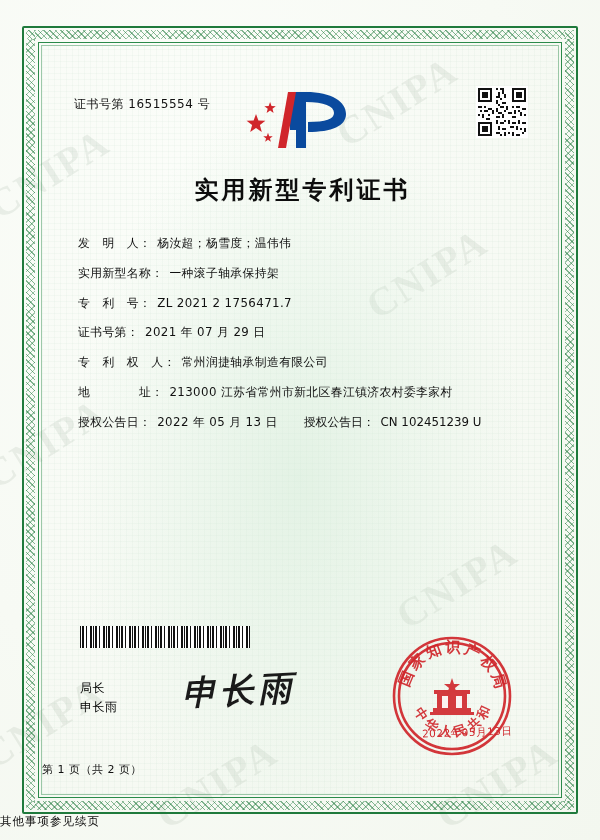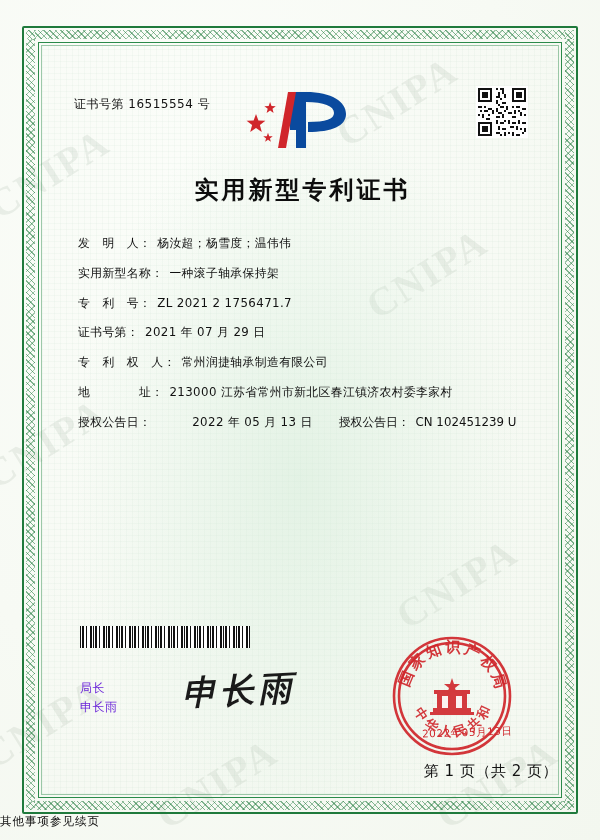--- a/index.html
+++ b/index.html
@@ -178,21 +178,20 @@
   }
   .row .val {
     flex: 1 1 auto;
     padding-left: 6px;
     letter-spacing: 0.4px;
   }
   .row.two .val {
     flex: 0 0 auto;
     padding-left: 6px;
     padding-right: 26px;
-    margin-left: 35px;
   }
   .row.two .lab2 {
     flex: 0 0 auto;
     white-space: pre;
   }
   .row.two .val2 {
     flex: 1 1 auto;
     padding-left: 6px;
   }
 
@@ -218,21 +217,21 @@
       repeating-linear-gradient(90deg,
         #111 0 1px, #fff 1px 2px, #111 2px 4px, #fff 4px 6px,
         #111 6px 7px, #fff 7px 10px, #111 10px 12px, #fff 12px 13px);
   }
 
   
   .sig-label {
     position: absolute;
     left: 38px; top: 633px;
     font-size: 12px;
-    color: #6d28d9;
+    color: #000000;
     line-height: 1.55;
     letter-spacing: 0.5px;
   }
   .sig-script {
     position: absolute;
     left: 140px; top: 622px;
     font-family: "Liberation Serif", "DejaVu Serif", serif;
     font-style: italic;
     font-weight: bold;
     font-size: 34px;
@@ -253,22 +252,22 @@
     font-size: 10.5px;
     color: #d0262b;
     letter-spacing: 0.5px;
     transform: rotate(-2deg);
     font-family: "DejaVu Sans", sans-serif;
   }
 
   .pagenum {
     position: absolute;
     left: 0; right: 0; top: 716px;
-    text-align: right;
-    font-size: 15px;
+    text-align: left;
+    font-size: 11px;
     color: #111;
     letter-spacing: 0.5px;
   }
 
   .footnote {
     position: absolute;
     left: 0; right: 0; top: 814px;
     text-align: left;
     font-size: 11.5px;
     color: #111;

